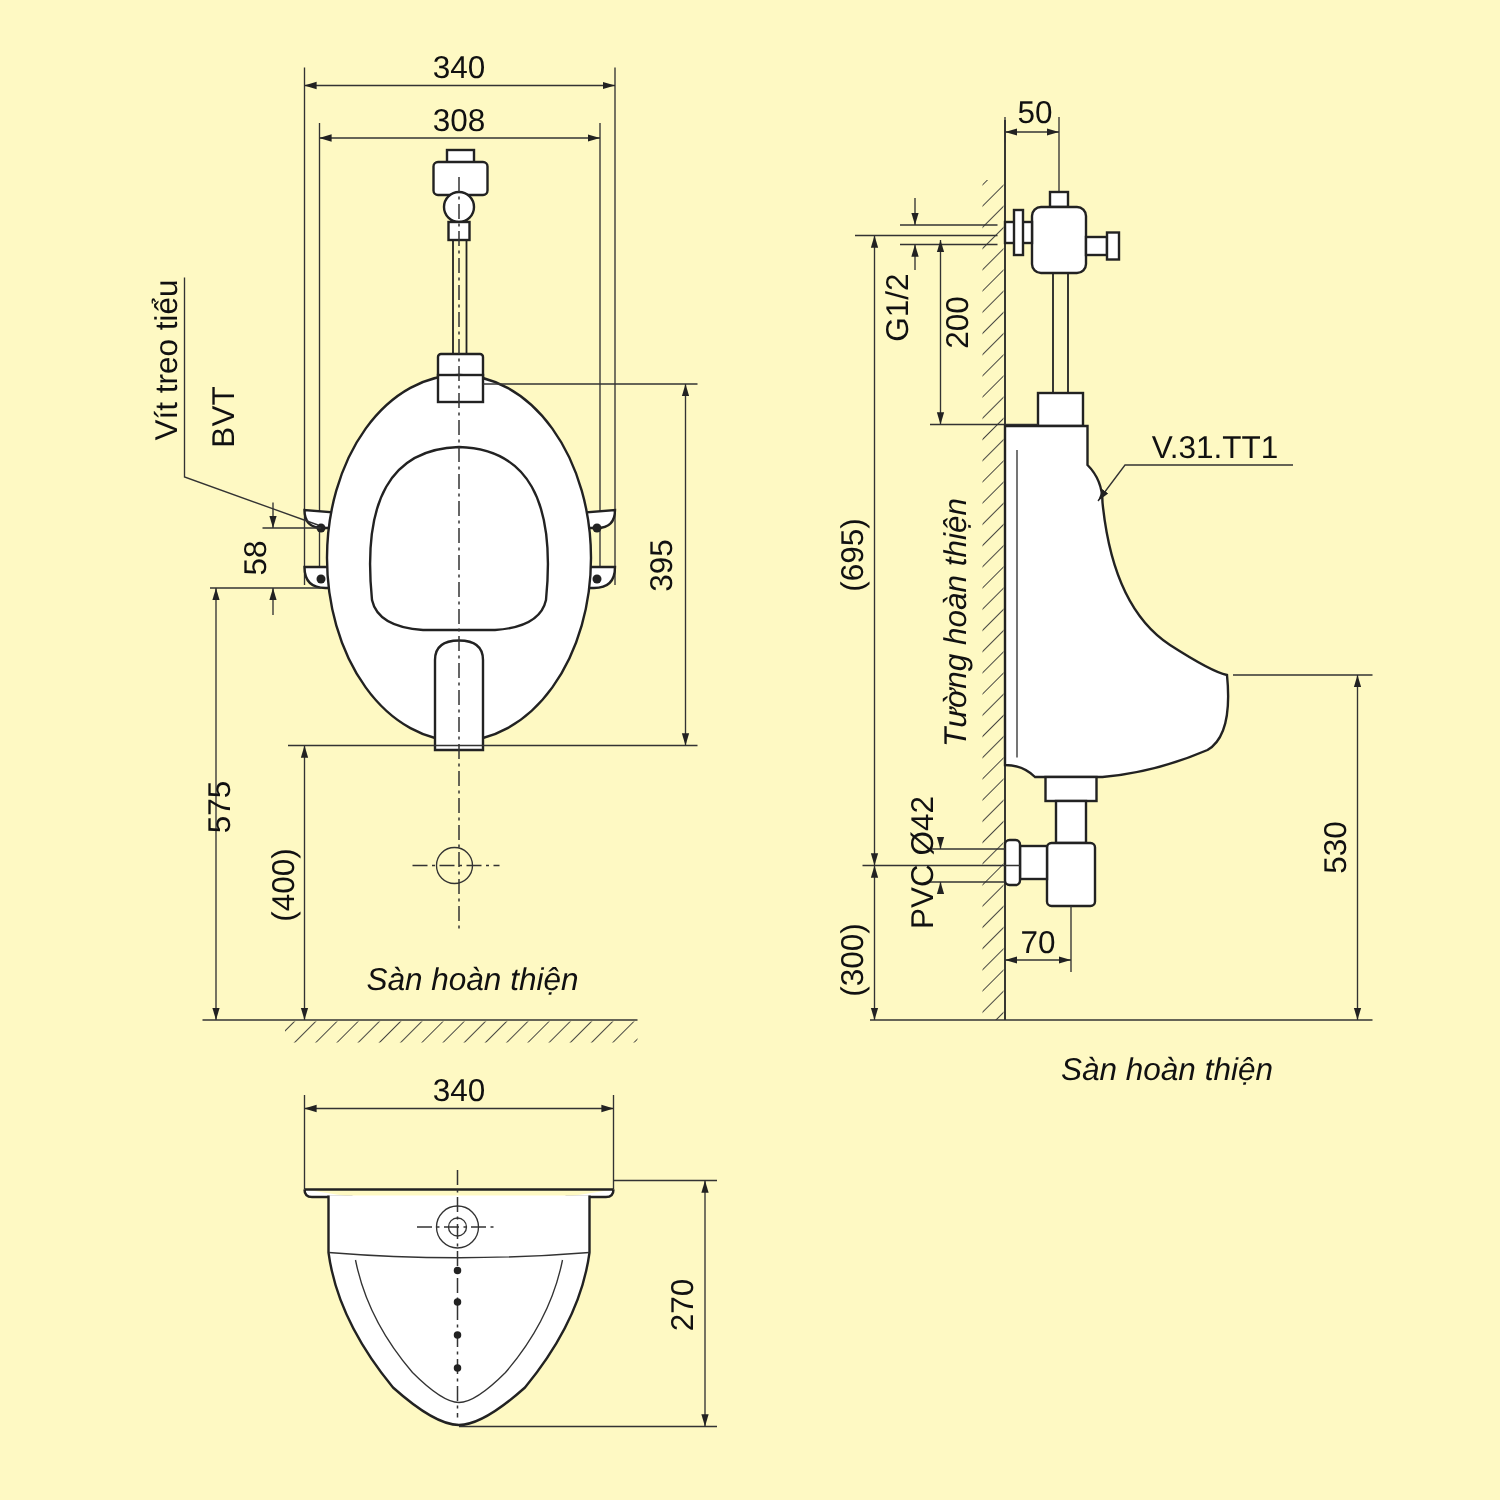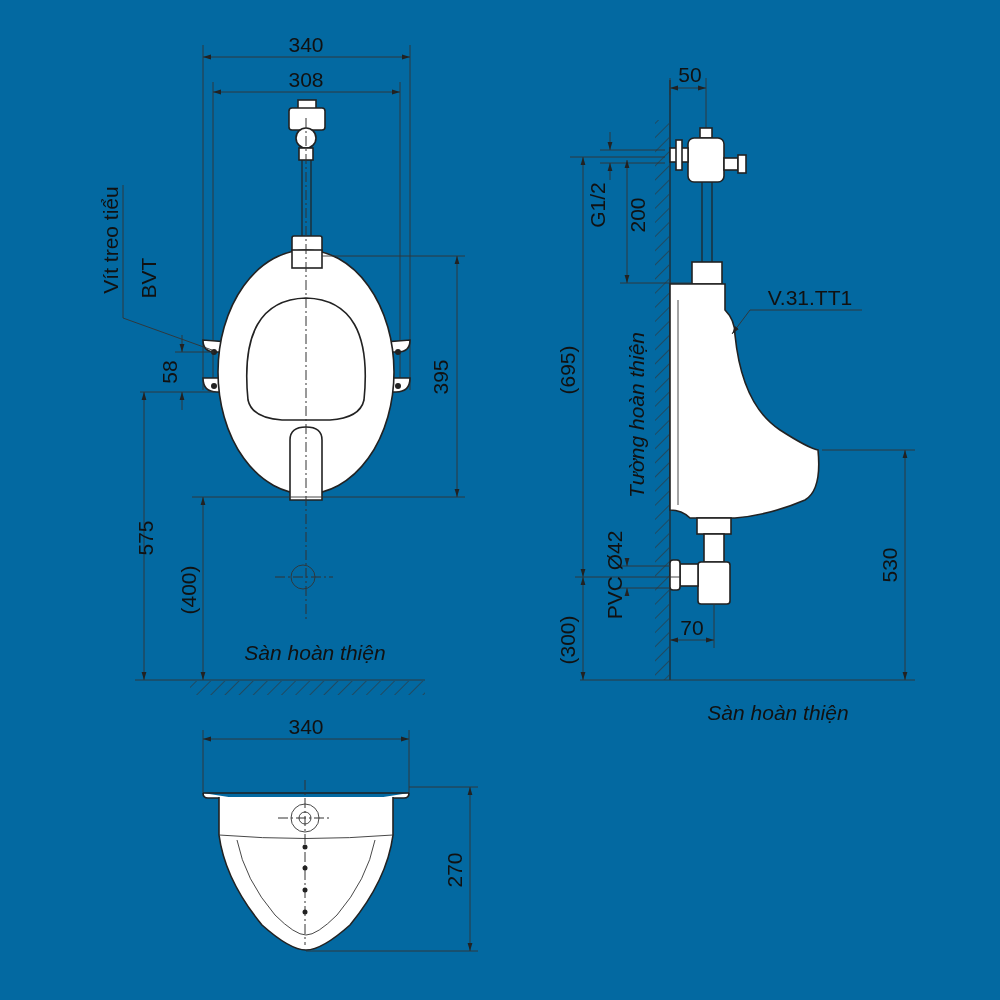--- a/index.html
+++ b/index.html
@@ -1,16 +1,16 @@
 <!DOCTYPE html>
 <html><head>
 <meta charset="utf-8">
 <style>
   html, body { margin: 0; padding: 0; background: #ffffff; }
-  #canvas { position: relative; width: 1000px; height: 1000px; background: #0369a1; overflow: hidden; }
+  #canvas { position: relative; width: 1000px; height: 1000px; background: #fef9c3; overflow: hidden; }
   svg { position: absolute; left: 0; top: 0; }
   .ln { stroke: #222; stroke-width: 1.2; fill: none; }
   .thin { stroke: #333; stroke-width: 0.9; fill: none; }
   .obj { stroke: #222; stroke-width: 1.6; fill: #fff; }
   .dash { stroke: #333; stroke-width: 1; fill: none; stroke-dasharray: 10 3 2 3; }
   .txt { font-family: "Liberation Sans", sans-serif; font-size: 21px; fill: #111; }
   .itx { font-family: "Liberation Sans", sans-serif; font-size: 21px; fill: #111; font-style: italic; }
 </style>
 </head>
 <body>

